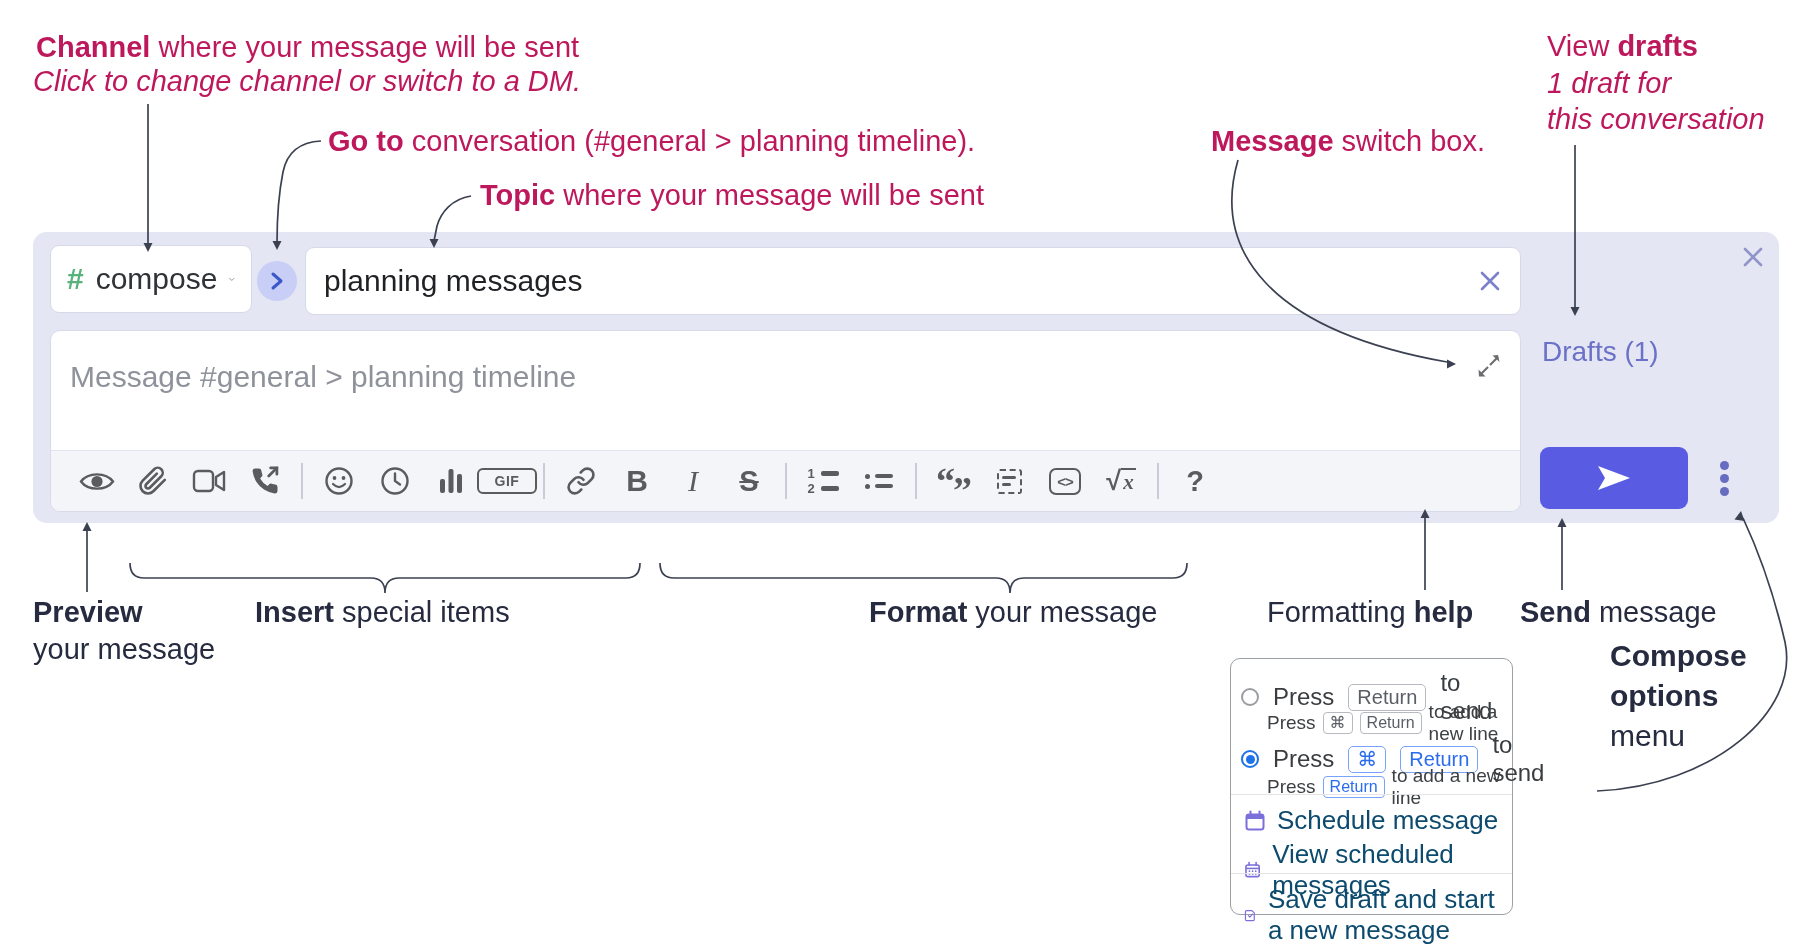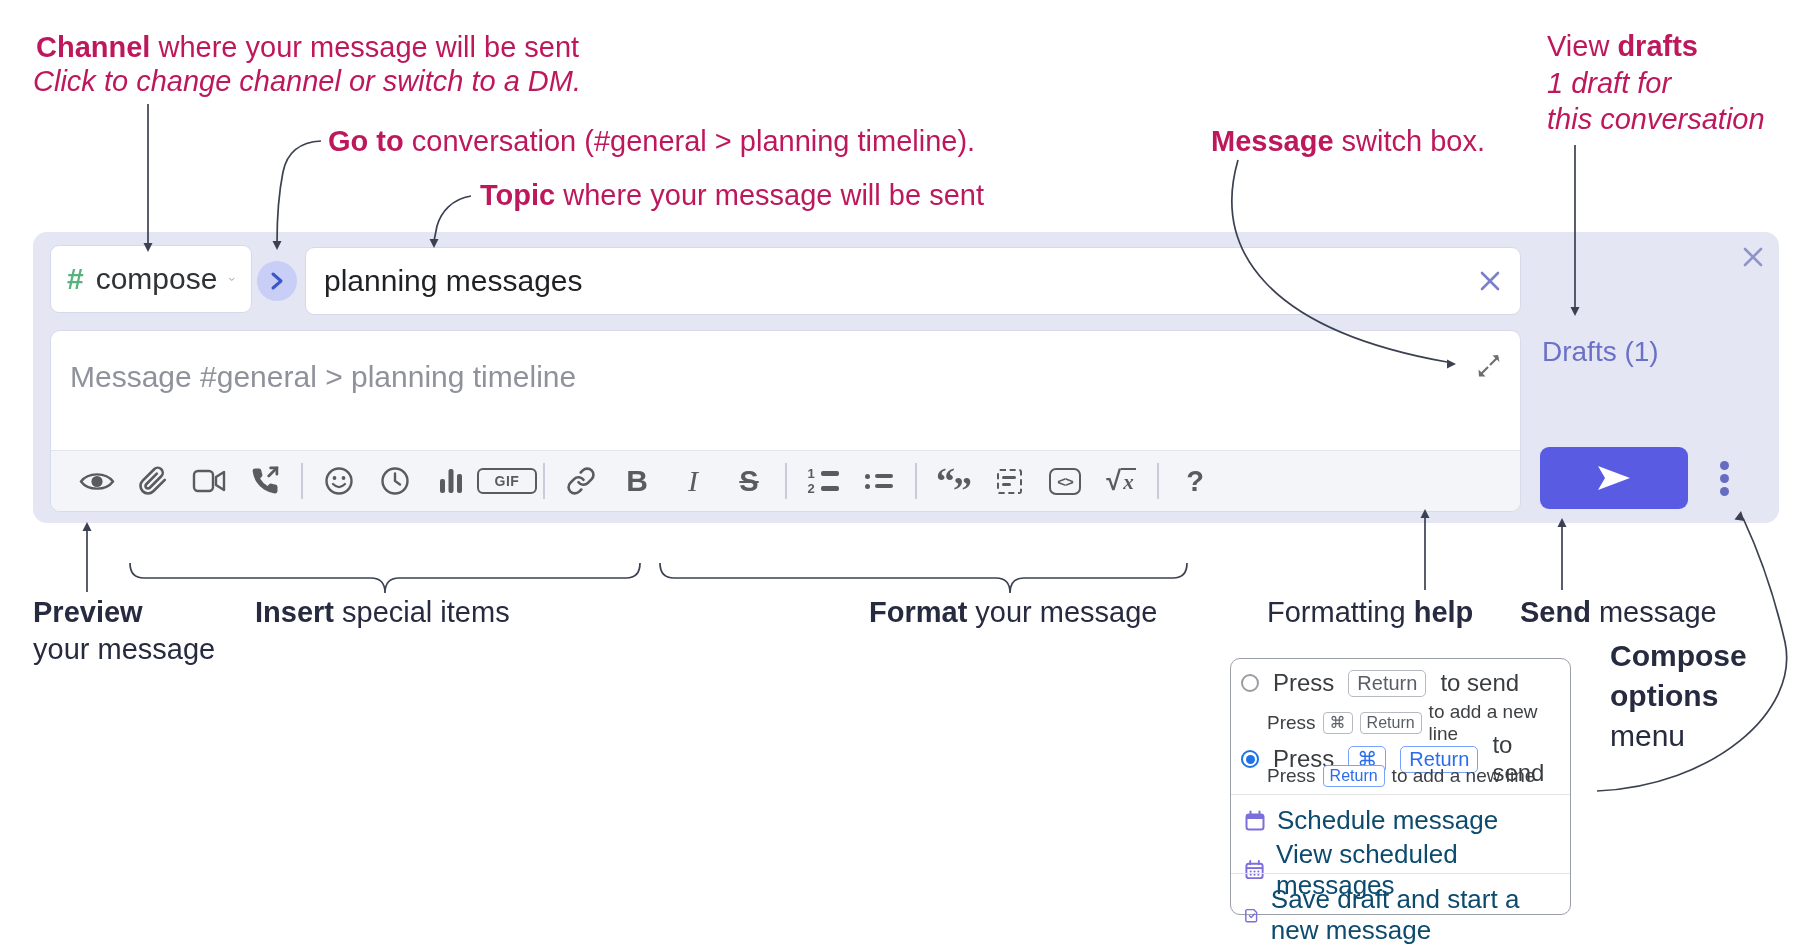--- a/index.html
+++ b/index.html
@@ -42,21 +42,21 @@
   .listicon .num{font-size:13px;font-weight:700;color:#595b5e;width:8px;line-height:10px;}
   .listicon .dot{width:5px;height:5px;border-radius:50%;background:#595b5e;}
   .listicon .bar{width:18px;height:4.5px;background:#595b5e;border-radius:2px;}
   
   #close-x{left:1736px;top:240px;width:34px;height:34px;display:flex;align-items:center;justify-content:center;cursor:pointer;}
   #drafts-link{left:1542px;top:336px;font-size:28px;color:#6b71c7;cursor:pointer;}
   #send-btn{left:1540px;top:447px;width:148px;height:62px;background:#5a5be3;border-radius:9px;display:flex;align-items:center;justify-content:center;cursor:pointer;border:none;}
   #ellipsis{left:1706px;top:452px;width:36px;height:52px;display:flex;flex-direction:column;align-items:center;justify-content:center;gap:4px;cursor:pointer;}
   #ellipsis i{width:9px;height:9px;border-radius:50%;background:#666cc0;}
   
-  #popup{left:1230px;top:658px;width:341px;height:257px;background:#fff;border:1.5px solid #9aa0a6;border-radius:10px;box-sizing:border-box;z-index:4;}
+  #popup{left:1230px;top:658px;width:283px;height:257px;background:#fff;border:1.5px solid #9aa0a6;border-radius:10px;box-sizing:border-box;z-index:4;}
   .popup-row{position:absolute;left:0;display:flex;align-items:center;gap:8px;}
   .radio{width:18px;height:18px;border-radius:50%;border:2px solid #9a9da2;box-sizing:border-box;flex:0 0 auto;}
   .radio.sel{border-color:#1e73e8;display:flex;align-items:center;justify-content:center;}
   .radio.sel i{width:9px;height:9px;border-radius:50%;background:#1e73e8;}
   .ptxt{font-size:24px;color:#3a3d40;}
   .stxt{font-size:19px;color:#3e4144;}
   .key{display:inline-block;border:1.5px solid #b7bac0;border-radius:5px;color:#5a5e66;background:#fff;font-size:20px;line-height:25px;padding:0 8px;}
   .key.small{font-size:16px;line-height:20px;padding:0 6px;border-radius:4px;}
   .key.blue{border-color:#78a3fc;color:#2b6bee;}
   .pdivider{position:absolute;left:0;width:100%;height:1px;background:#e4e4e6;}

